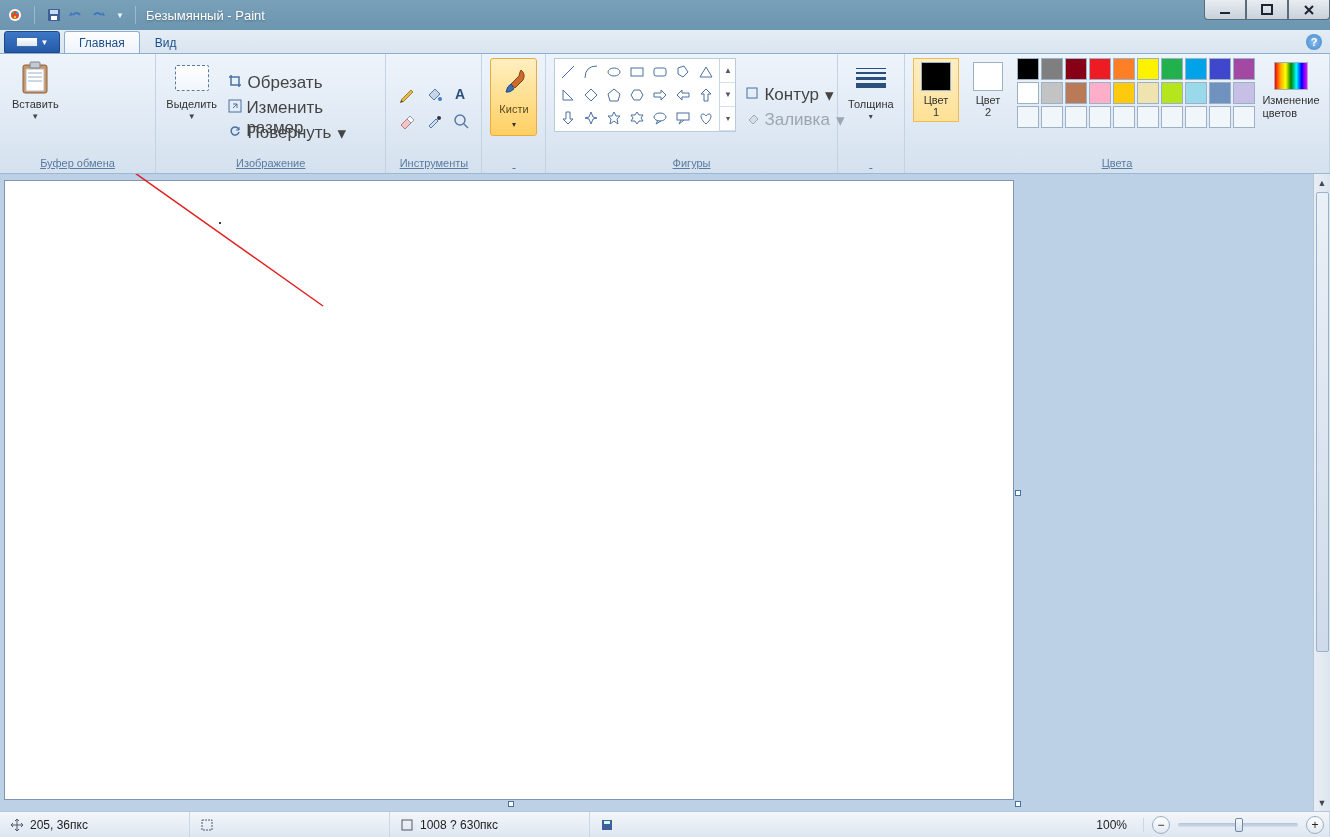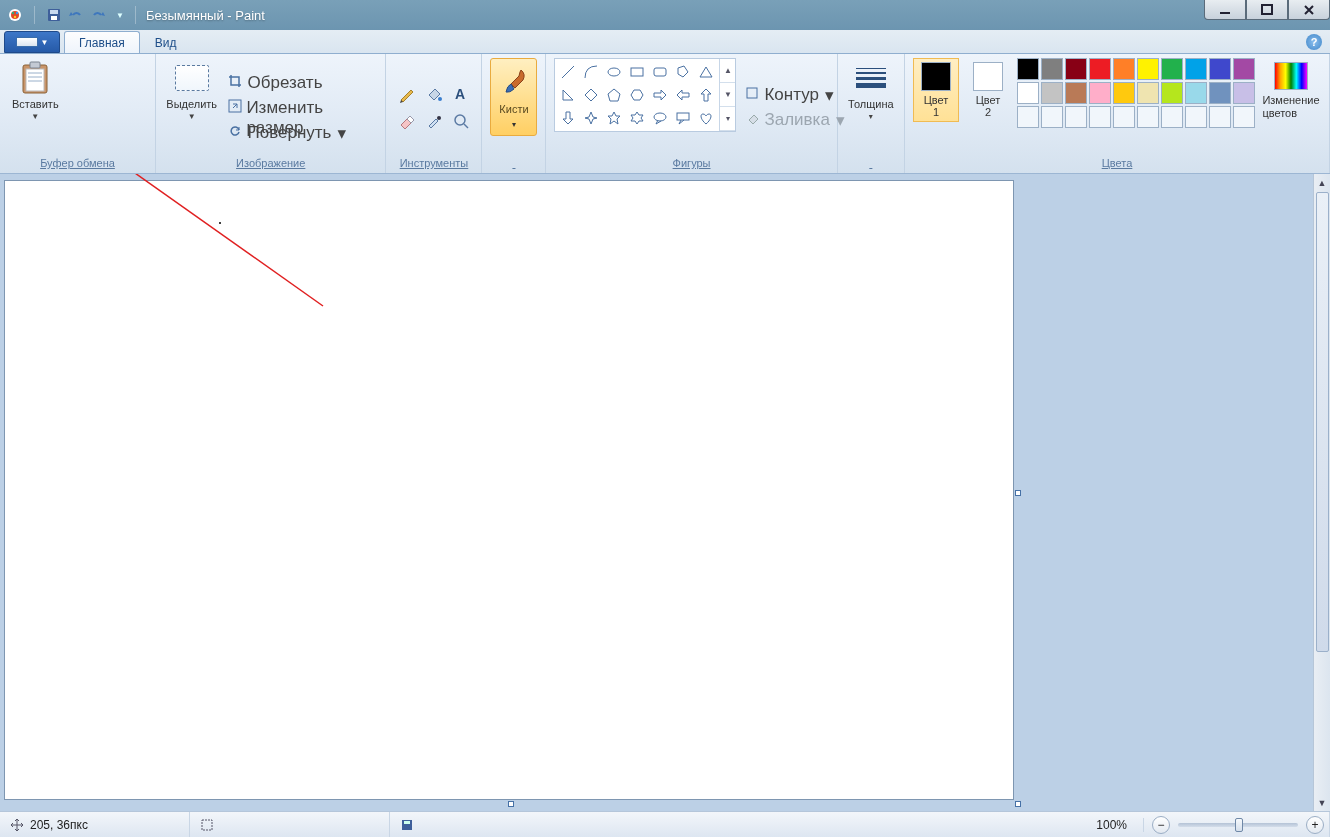--- a/index.html
+++ b/index.html
@@ -548,20 +548,28 @@
     <span>205, 36пкс</span>
   </div>
   <div class="sect" style="width:200px;">
     <span>
         <svg width="14" height="14">
           <rect x="2" y="2" width="10" height="10" fill="none" stroke="#556" stroke-dasharray="2 1"></rect>
         </svg>
       </span>
     <span></span>
   </div>
+  <div class="sect" style="width:200px;">
+    <span>
+        <svg width="14" height="14">
+          <rect x="2" y="2" width="10" height="10" fill="none" stroke="#556"></rect>
+        </svg>
+      </span>
+    <span>1008 ? 630пкс</span>
+  </div>
   <div class="sect" style="flex:1;">
     <span>
         <svg width="14" height="14">
           <rect x="2" y="2" width="10" height="10" fill="#3e5f9a"></rect>
           <rect x="4" y="3" width="6" height="3" fill="#cfe"></rect>
         </svg>
       </span>
     <span></span>
   </div>
 

